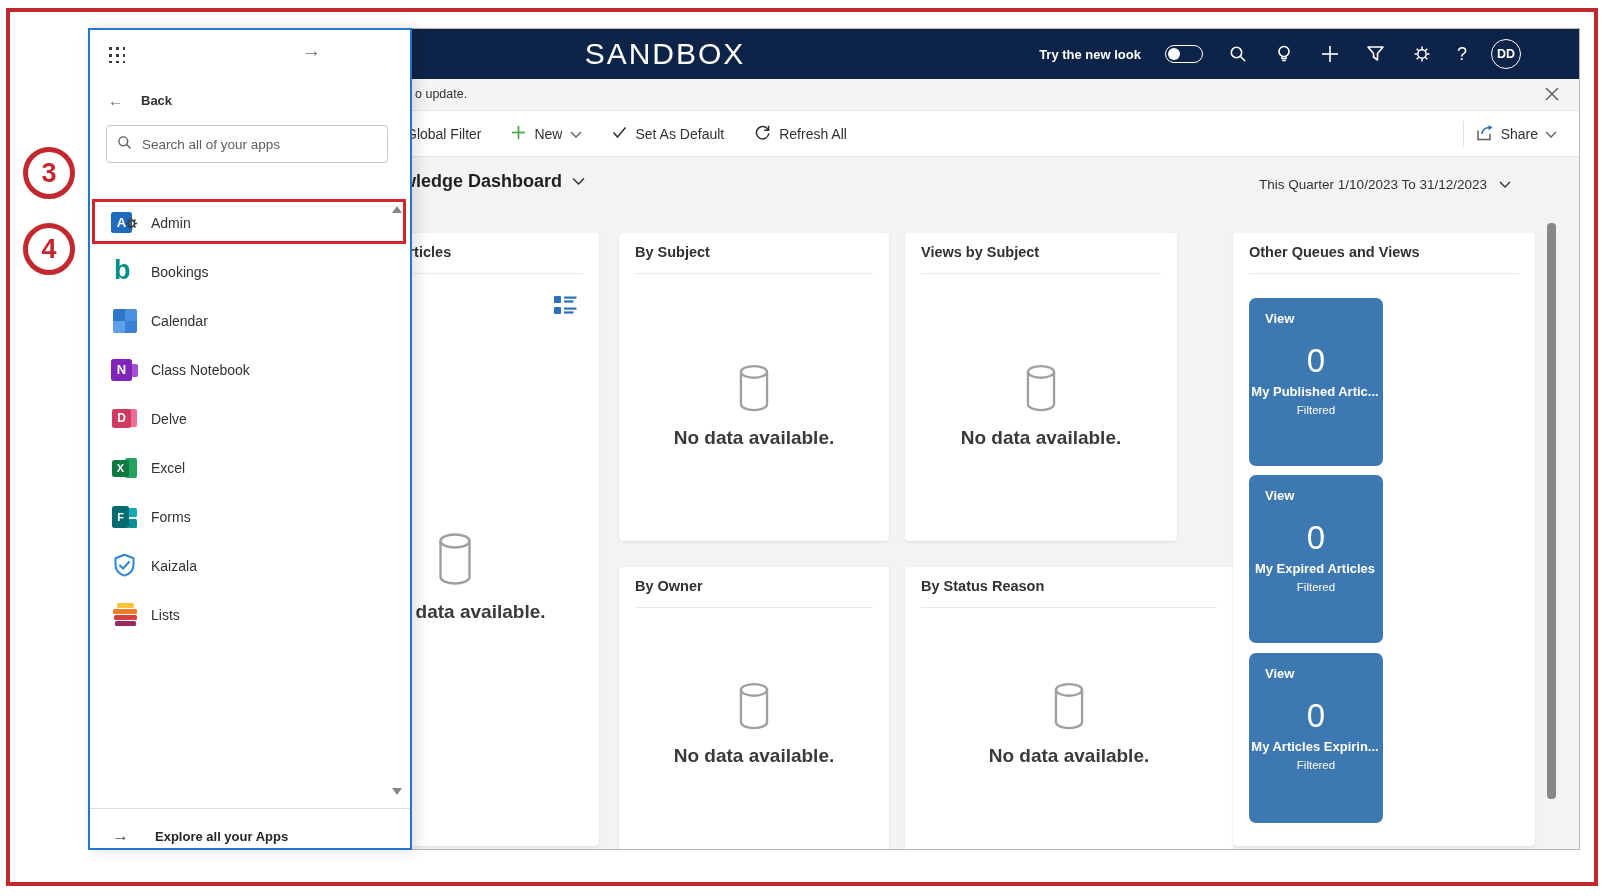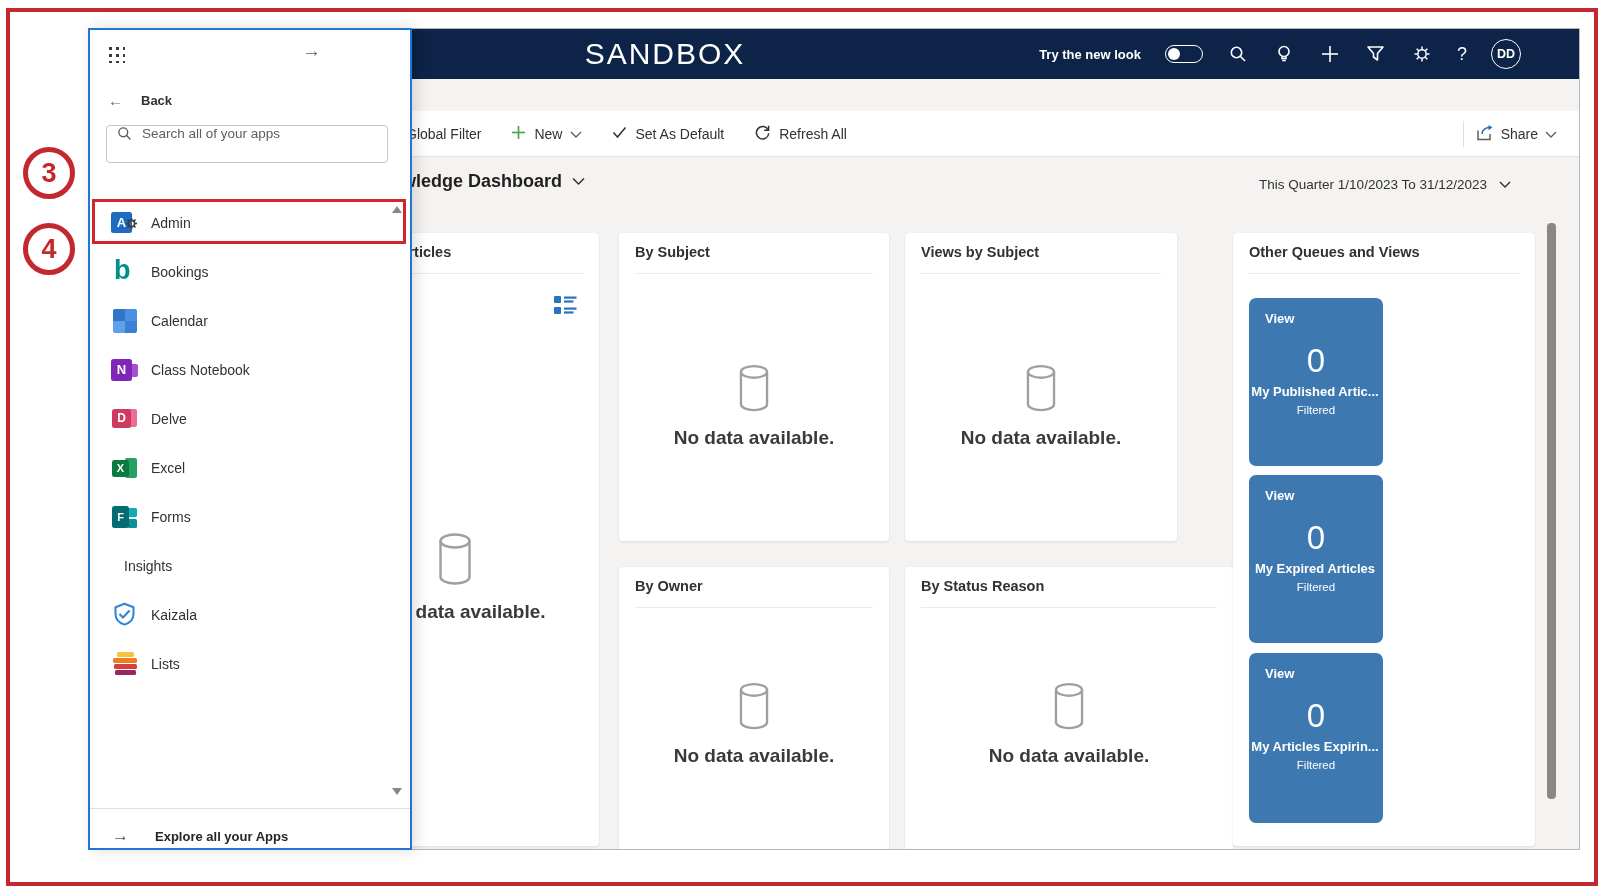--- a/index.html
+++ b/index.html
@@ -70,21 +70,21 @@
   
   .panel { position:absolute; left:88px; top:28px; width:324px; height:822px; background:#fff;
     border:2px solid #2176d2; z-index:6; box-shadow:4px 0 14px rgba(0,0,0,.14); }
   .waffle { position:absolute; left:17px; top:15px; width:18px; height:18px; cursor:pointer;
     background-image:radial-gradient(circle, #3b3b3b 1.8px, transparent 2px); background-size:7px 7px; background-position:0 0; }
   .panel-arrow { position:absolute; left:212px; top:10px; font-size:19px; color:#666; cursor:pointer; }
   .back-row { position:absolute; left:18px; top:62px; display:flex; align-items:center; gap:18px; cursor:pointer; }
   .back-arrow { font-size:15px; color:#605e5c; }
   .back-label { font-size:13px; font-weight:700; color:#323130; }
   .searchbox { position:absolute; left:16px; top:95px; width:282px; height:38px; border:1px solid #c8c6c4;
-    border-radius:4px; background:#fff; display:flex; align-items:flex-start; padding:0 10px; gap:10px; }
+    border-radius:4px; background:#fff; display:flex; align-items:center; padding:0 10px; gap:10px; }
   .searchbox input { border:none; outline:none; flex:1; font-size:13.5px; color:#323130;
     font-family:"Liberation Sans","DejaVu Sans",sans-serif; }
   .searchbox input::placeholder { color:#605e5c; opacity:1; }
 
   .app-list { position:absolute; left:0; top:168px; width:100%; }
   .app-row { height:49px; display:flex; align-items:center; padding-left:20px; cursor:pointer; }
   .app-row .label { margin-left:11px; font-size:14px; color:#323130; }
   .section-row { height:49px; display:flex; align-items:center; padding-left:34px; cursor:pointer; }
   .section-row .label { font-size:14px; color:#323130; }
 
@@ -177,20 +177,29 @@
               <line x1="5.6" y1="5.6" x2="8.1" y2="8.1"></line>
             <line x1="8.1" y1="15.9" x2="5.6" y2="18.4"></line>
               <line x1="18.4" y1="5.6" x2="15.9" y2="8.1"></line>
           </svg>
         </span>
         <span class="tb-help">?</span>
         <span class="avatar">DD</span>
       </div>
     </div>
 
+    <div class="notifbar">
+      <span class="notif-text">o update.</span>
+      <span class="notif-close">
+        <svg width="14" height="14" viewBox="0 0 14 14">
+            <line x1="1" y1="1" x2="13" y2="13" stroke="#605e5c" stroke-width="1.5"></line>
+            <line x1="13" y1="1" x2="1" y2="13" stroke="#605e5c" stroke-width="1.5"></line>
+          </svg>
+      </span>
+    </div>
 
     <div class="commandbar">
       <div class="cmd-left">
         <span class="cmd-item">
           <span>Global Filter</span>
         </span>
         <span class="cmd-item">
           <span><svg width="15" height="15" viewBox="0 0 15 15">
                 <line x1="7.5" y1="1" x2="7.5" y2="14" stroke="#4ca64c" stroke-width="1.7"></line>
                 <line x1="1" y1="7.5" x2="14" y2="7.5" stroke="#4ca64c" stroke-width="1.7"></line>
@@ -411,23 +420,20 @@
         <span class="label">Excel</span>
       </div>
       <div class="app-row">
         <span class="appicon">
             <span class="frm-a"></span>
             <span class="frm-b"></span>
             <span class="sq frm-sq">F</span>
           </span>
         <span class="label">Forms</span>
       </div>
-      <div class="section-row">
-        <span class="label">Insights</span>
-      </div>
       <div class="app-row">
         <span class="appicon">
           <svg style="position:absolute; left:1px; top:1px;" width="27" height="27" viewBox="0 0 24 24">
               <path d="M12 2.5 l8 3 v6 c0 5-3.5 8-8 9.5 c-4.5-1.5-8-4.5-8-9.5 v-6 z" fill="none" stroke="#2f86d6" stroke-width="1.8" stroke-linejoin="round"></path>
               <path d="M7.5 11.5 l3.2 3.2 L16.5 8.5" fill="none" stroke="#2f86d6" stroke-width="1.9"></path>
             </svg>
         </span>
         <span class="label">Kaizala</span>
       </div>
       <div class="app-row">

